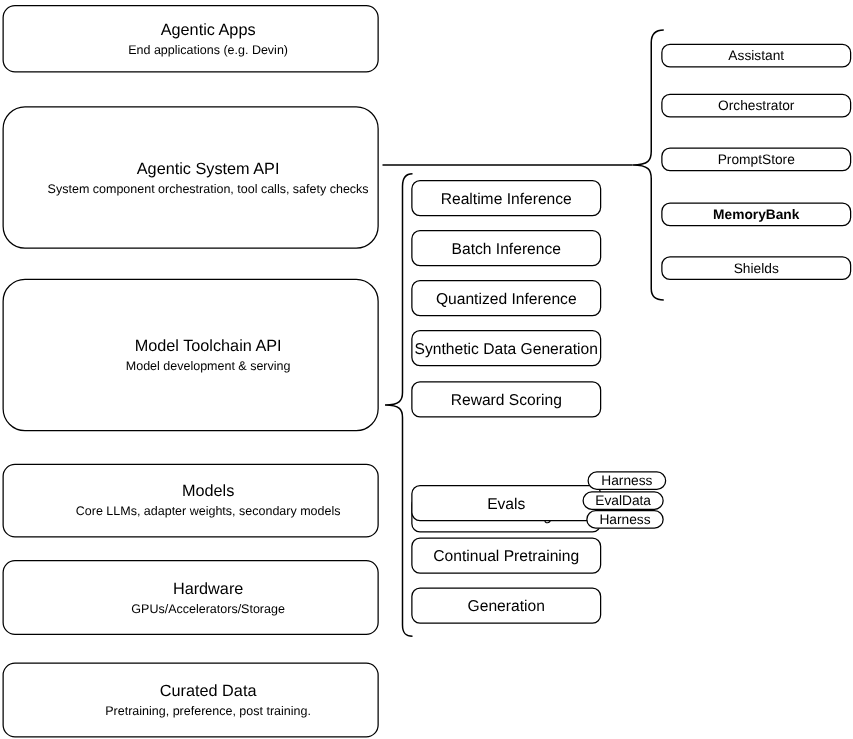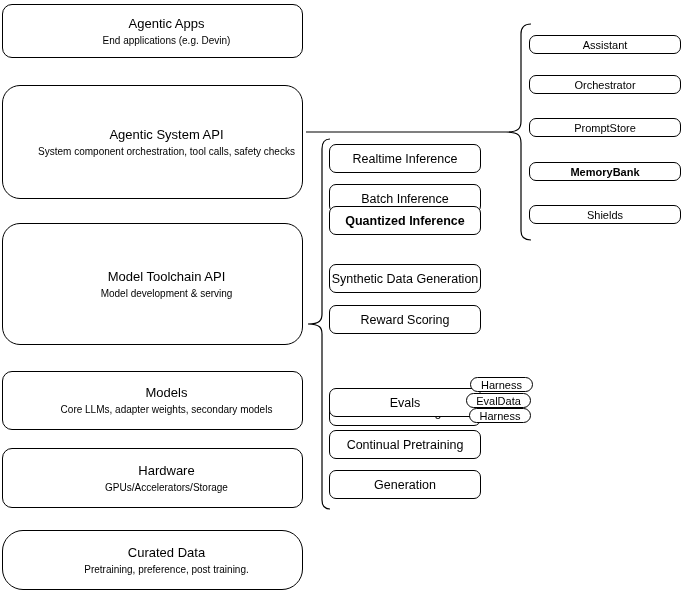--- a/index.html
+++ b/index.html
@@ -97,32 +97,32 @@
   <div class="node lbox" style="top:371px;height:59px;">
     <div class="t">Models</div>
     <div class="s">Core LLMs, adapter weights, secondary models</div>
   </div>
 
   <div class="node lbox" style="top:448px;height:60px;">
     <div class="t">Hardware</div>
     <div class="s">GPUs/Accelerators/Storage</div>
   </div>
 
-  <div class="node lbox" style="top:530px;height:60px;border-radius:21px;">
+  <div class="node lbox" style="top:530px;height:60px;">
     <div class="t">Curated Data</div>
     <div class="s">Pretraining, preference, post training.</div>
   </div>
 
   <div class="node mbox" style="top:144px;">
     <span>Realtime Inference</span>
   </div>
   <div class="node mbox" style="top:184px;">
     <span>Batch Inference</span>
   </div>
-  <div class="node mbox" style="top:206px;font-weight:bold;">
+  <div class="node mbox" style="top:224px;">
     <span>Quantized Inference</span>
   </div>
   <div class="node mbox" style="top:264px;justify-content:center;">
     <span>Synthetic Data Generation</span>
   </div>
   <div class="node mbox" style="top:305px;">
     <span>Reward Scoring</span>
   </div>
   <div class="node mbox" style="top:357px;margin-top:40px;">
     <span>Post Training</span>

